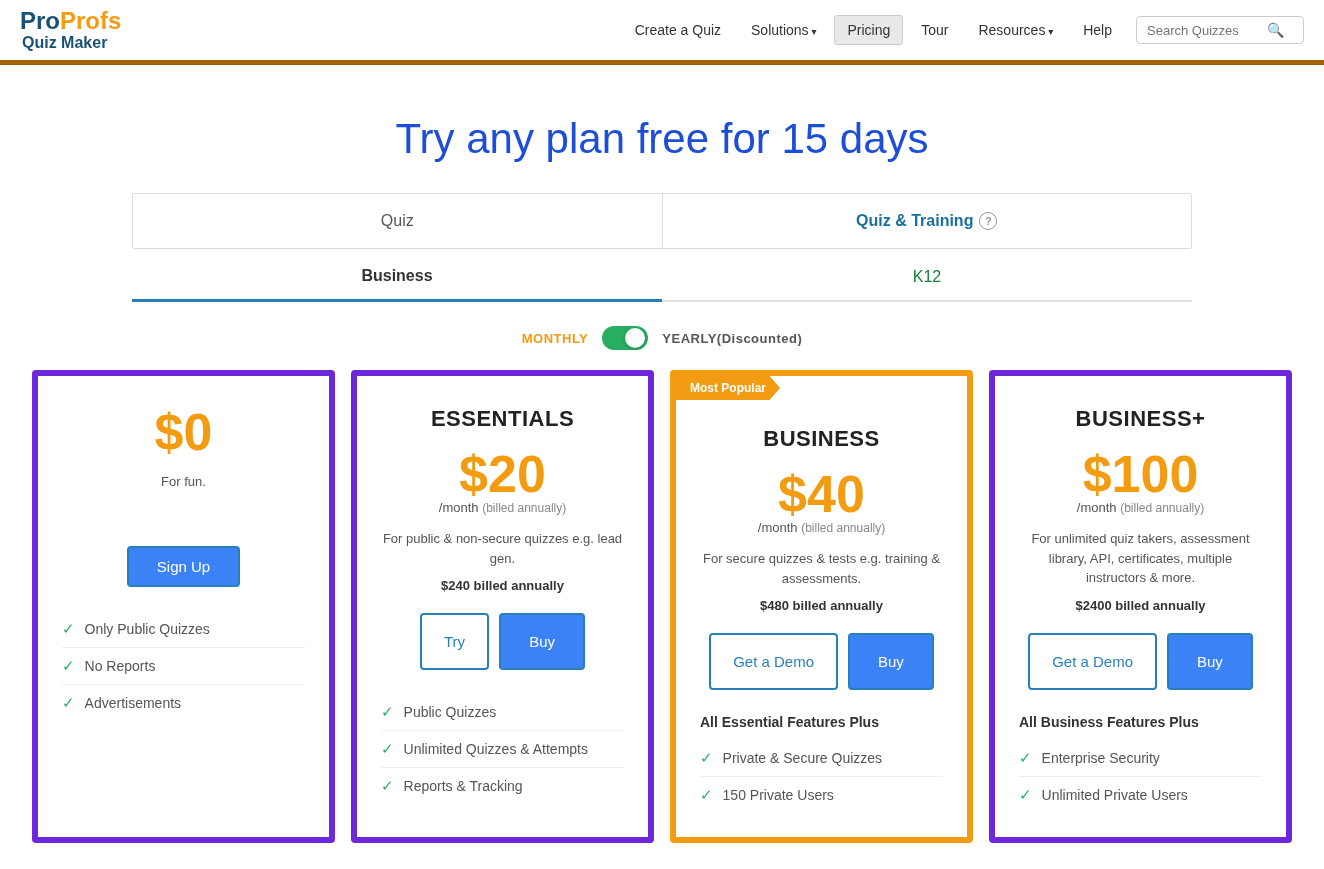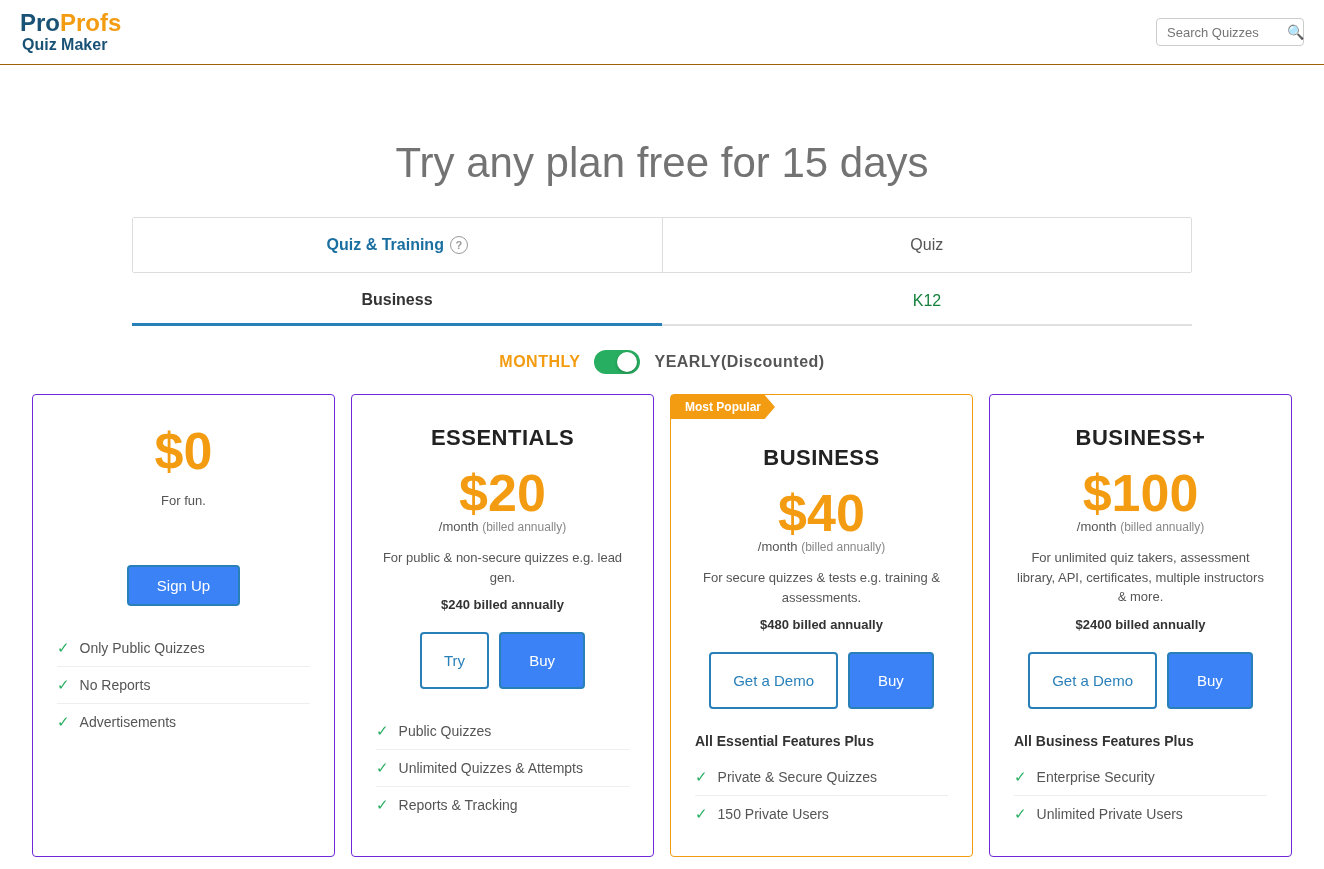--- a/index.html
+++ b/index.html
@@ -4,21 +4,21 @@
   <style>
     * { box-sizing: border-box; margin: 0; padding: 0; }
     body { font-family: Arial, sans-serif; color: #333; background: #fff; }
 
     
     .navbar {
       display: flex;
       align-items: center;
       padding: 0 20px;
       height: 65px;
-      border-bottom: 1px solid #a16207;
+      border-bottom: 5px solid #a16207;
       background: #fff;
     }
     .logo-area {
       display: flex;
       flex-direction: column;
       margin-right: auto;
       line-height: 1.1;
       text-decoration: none;
     }
     .logo-pro { color: #1a5276; font-size: 24px; font-weight: 900; }
@@ -45,41 +45,40 @@
       color: #333;
     }
     .nav-link-dropdown::after { content: ' ▾'; font-size: 10px; }
     .search-box {
       display: flex;
       align-items: center;
       border: 1px solid #ccc;
       border-radius: 4px;
       padding: 5px 10px;
       margin-left: 12px;
-      width: 148px;
+      width: 168px;
     }
     .search-box input {
       border: none;
       outline: none;
       font-size: 13px;
       width: 120px;
       color: #999;
     }
     .search-icon { color: #999; font-size: 14px; }
 
     
     .hero {
       text-align: center;
       padding: 50px 20px 30px;
     }
     .hero h1 {
       font-size: 42px;
       font-weight: 400;
-      color: #737373;
-      margin-top: 24px;
+      color: #1d4ed8;
     }
 
     
     .tabs-container {
       max-width: 1060px;
       margin: 0 auto;
       border: 1px solid #ddd;
       display: flex;
       border-radius: 2px;
     }
@@ -147,21 +146,21 @@
 
     
     .toggle-row {
       display: flex;
       align-items: center;
       justify-content: center;
       gap: 14px;
       margin: 24px 0 20px;
     }
     .toggle-label {
-      font-size: 16px;
+      font-size: 13px;
       font-weight: 700;
       letter-spacing: 0.5px;
     }
     .toggle-label.monthly { color: #f39c12; }
     .toggle-label.yearly { color: #555; }
     .toggle-switch {
       width: 46px;
       height: 24px;
       background: #27ae60;
       border-radius: 12px;
@@ -182,21 +181,21 @@
     
     .cards-wrapper {
       max-width: 1300px;
       margin: 0 auto;
       display: grid;
       grid-template-columns: repeat(4, 1fr);
       gap: 16px;
       padding: 0 20px 40px;
     }
     .card {
-      border: 1px solid #6d28d9;
+      border: 6px solid #6d28d9;
       border-radius: 4px;
       padding: 30px 24px 24px;
       position: relative;
       background: #fff;
     }
     .card-title {
       text-align: center;
       font-size: 22px;
       font-weight: 700;
       color: #222;
@@ -306,39 +305,47 @@
 </head>
 <body>
 
 <nav class="navbar">
   <a class="logo-area" href="#">
     <span>
       <span class="logo-pro">Pro</span><span class="logo-profs">Profs</span>
     </span>
     <span class="logo-sub">Quiz Maker</span>
   </a>
+  <div class="nav-links">
+    <a class="nav-link" href="#">Create a Quiz</a>
+    <a class="nav-link nav-link-dropdown" href="#">Solutions</a>
+    <a class="nav-link active" href="#">Pricing</a>
+    <a class="nav-link" href="#">Tour</a>
+    <a class="nav-link nav-link-dropdown" href="#">Resources</a>
+    <a class="nav-link" href="#">Help</a>
+  </div>
   <div class="search-box">
     <input type="text" placeholder="Search Quizzes" style="">
     <span class="search-icon">🔍</span>
   </div>
 </nav>
 
 <div class="hero">
   <h1>Try any plan free for 15 days</h1>
 </div>
 
 <div style="max-width:1060px;margin:0 auto 0;">
   <div class="tabs-container">
+    <button class="tab-btn">Quiz</button>
     <button class="tab-btn active-tab">
       <div class="quiz-training-tab">
         <span>Quiz &amp; Training</span>
         <span class="help-circle">?</span>
       </div>
     </button>
-    <button class="tab-btn">Quiz</button>
   </div>
 
   <div class="sub-tabs-container">
     <button class="sub-tab active-sub">Business</button>
     <button class="sub-tab">K12</button>
   </div>
 </div>
 
 <div class="toggle-row">
   <span class="toggle-label monthly">MONTHLY</span>

